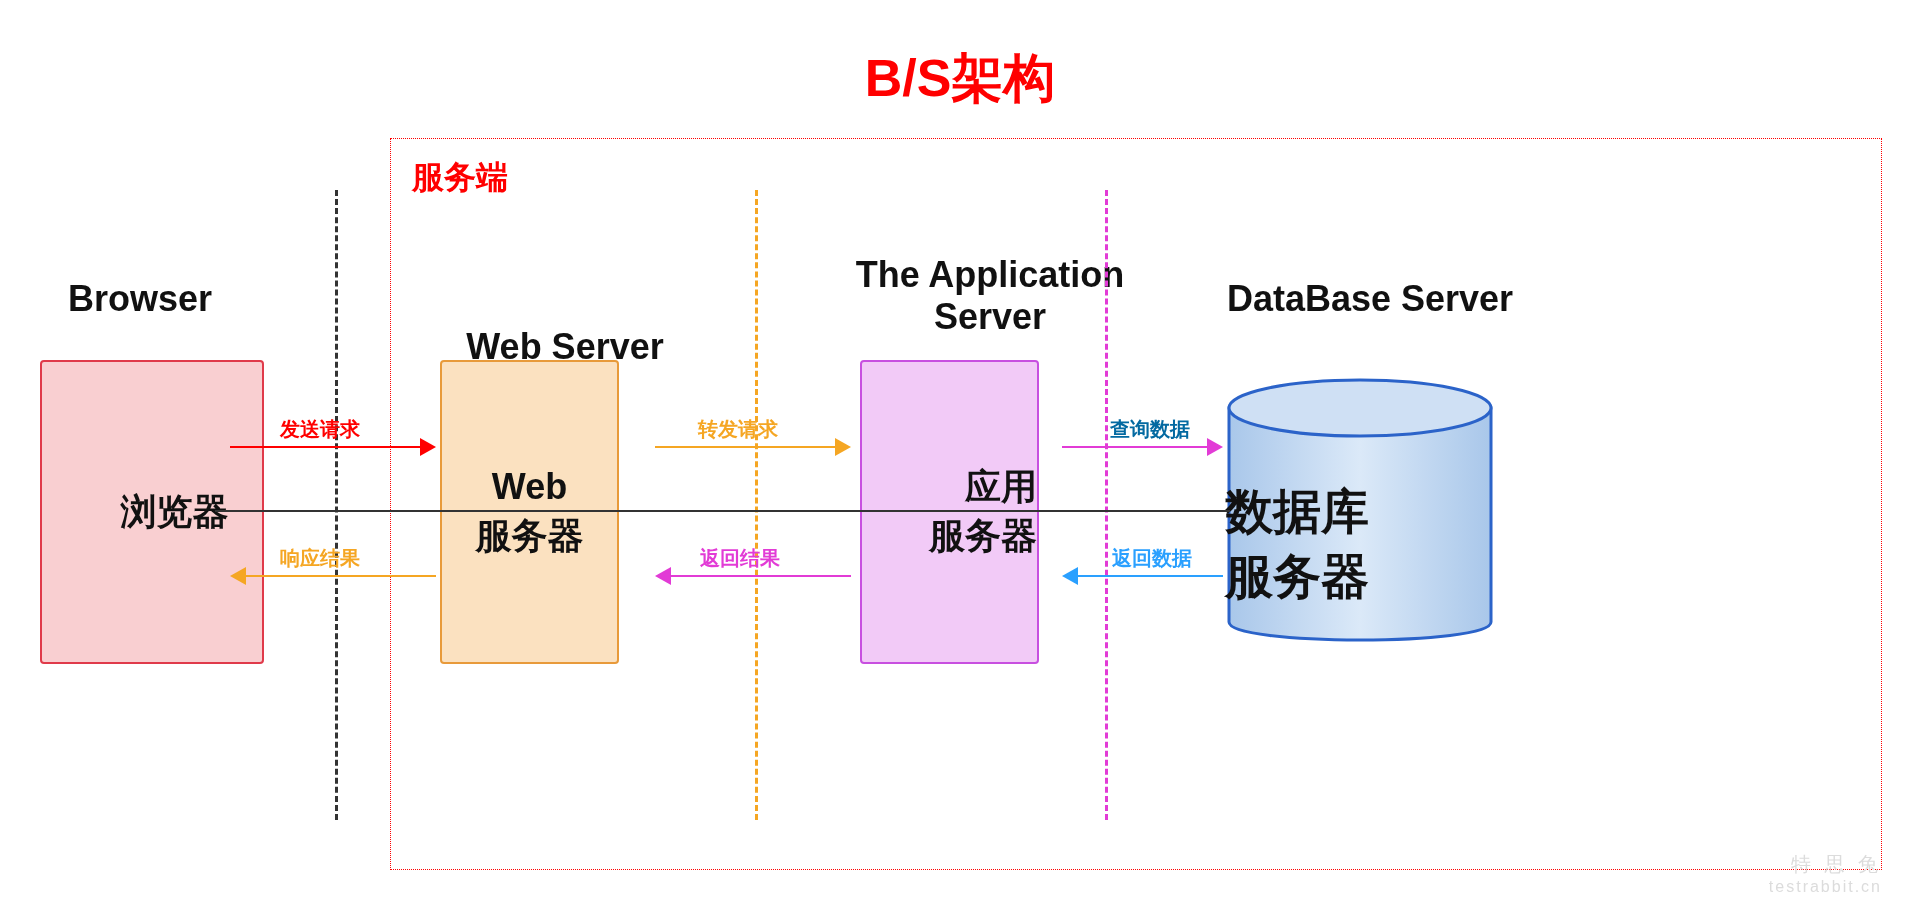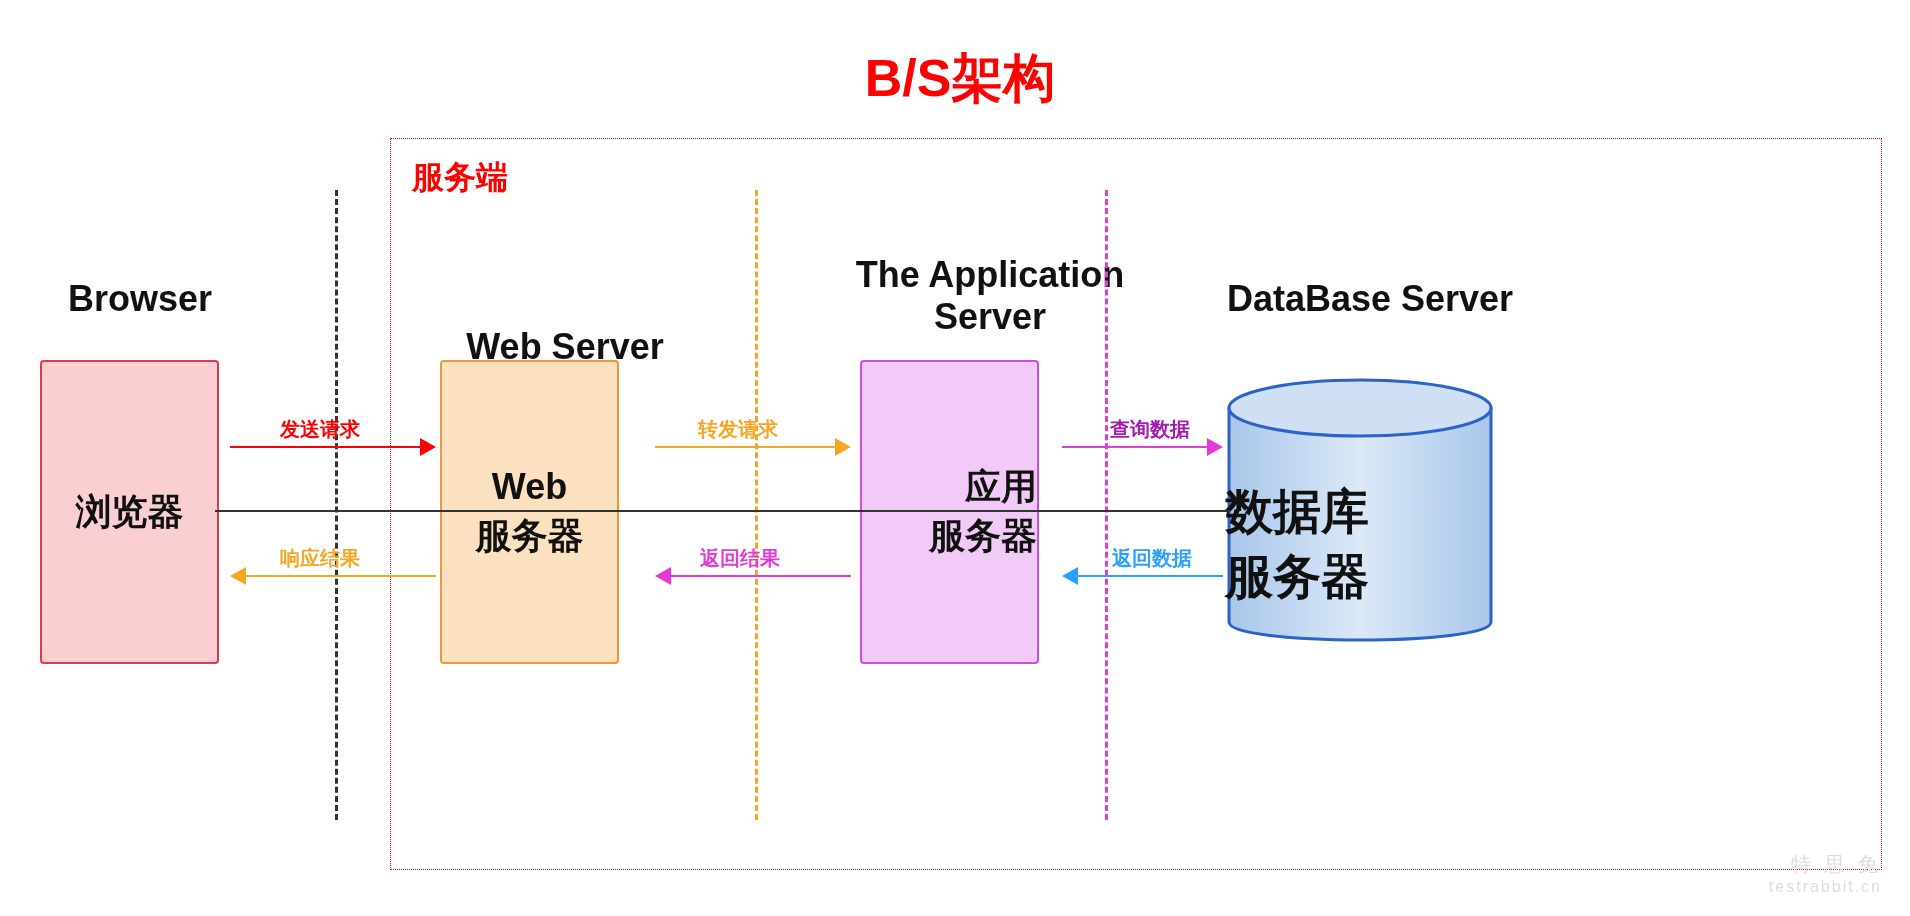--- a/index.html
+++ b/index.html
@@ -2,21 +2,21 @@
 <html><head>
 <meta charset="utf-8">
 <style>
   html,body{margin:0;padding:0;width:1910px;height:916px;background:#fff;font-family:"Microsoft YaHei","PingFang SC",Arial,sans-serif;}
   .stage{position:relative;width:1910px;height:916px;}
   .title{position:absolute;left:10px;right:0;top:44px;text-align:center;font-size:52px;font-weight:700;color:#ff0000;}
   .server-box{position:absolute;border:1.5px dotted #ff0000;}
   .server-label{position:absolute;color:#ff0000;font-size:32px;font-weight:700;text-align:right;}
   .col-title{position:absolute;font-size:36px;font-weight:700;color:#111;text-align:center;}
   .node{position:absolute;border:2px solid;border-radius:4px;display:flex;flex-direction:column;align-items:center;justify-content:center;font-size:36px;font-weight:700;color:#111;line-height:1.35;}
-  .node-pink{background:#f9cfd1;border-color:#e03a4a;}
+  .node-pink{background:#f9cfd1;border-color:#e03a4a;padding-left:45px;}
   .node-orange{background:#fbe1c0;border-color:#e89a3a;}
   .node-violet{background:#f2caf7;border-color:#c84fe0;}
   .cylinder{position:absolute;}
   .cyl-label{position:absolute;font-size:48px;font-weight:700;color:#111;text-align:left;line-height:1.35;}
   .vline{position:absolute;width:0;border-left:3px dashed;}
   .hline{position:absolute;height:0;border-top:2px solid #333;}
   .arrow-label{position:absolute;font-size:20px;font-weight:700;}
   .arrow-head{position:absolute;width:0;height:0;}
   .aline{position:absolute;height:0;border-top:2.5px solid;}
   .watermark{position:absolute;right:28px;bottom:18px;color:#dcdcdc;font-size:20px;text-align:right;line-height:1.3;letter-spacing:4px;}
@@ -84,21 +84,21 @@
 
   <div class="aline" style="left:655px;top:446px;width:180px;border-color:#f5a623;"></div>
   <div class="arrow-head" style="left:835px;top:438px;border-left:16px solid #f5a623;border-top:9px solid transparent;border-bottom:9px solid transparent;"></div>
   <div class="arrow-label" style="left:698px;top:416px;color:#f5a623;">转发请求</div>
   <div class="aline" style="left:671px;top:575px;width:180px;border-color:#e23bd6;"></div>
   <div class="arrow-head" style="left:655px;top:567px;border-right:16px solid #e23bd6;border-top:9px solid transparent;border-bottom:9px solid transparent;"></div>
   <div class="arrow-label" style="left:700px;top:545px;color:#e23bd6;">返回结果</div>
 
   <div class="aline" style="left:1062px;top:446px;width:145px;border-color:#e23bd6;"></div>
   <div class="arrow-head" style="left:1207px;top:438px;border-left:16px solid #e23bd6;border-top:9px solid transparent;border-bottom:9px solid transparent;"></div>
-  <div class="arrow-label" style="left:1110px;top:416px;color:#a21caf;">查询数据</div>
+  <div class="arrow-label" style="left:1110px;top:416px;color:#0369a1;">查询数据</div>
   <div class="aline" style="left:1078px;top:575px;width:145px;border-color:#2aa0ff;"></div>
   <div class="arrow-head" style="left:1062px;top:567px;border-right:16px solid #2aa0ff;border-top:9px solid transparent;border-bottom:9px solid transparent;"></div>
   <div class="arrow-label" style="left:1112px;top:545px;color:#2aa0ff;">返回数据</div>
 
   <div class="watermark">
     <div>特 思 兔</div>
     <div class="sub">testrabbit.cn</div>
   </div>
 
 </div>

